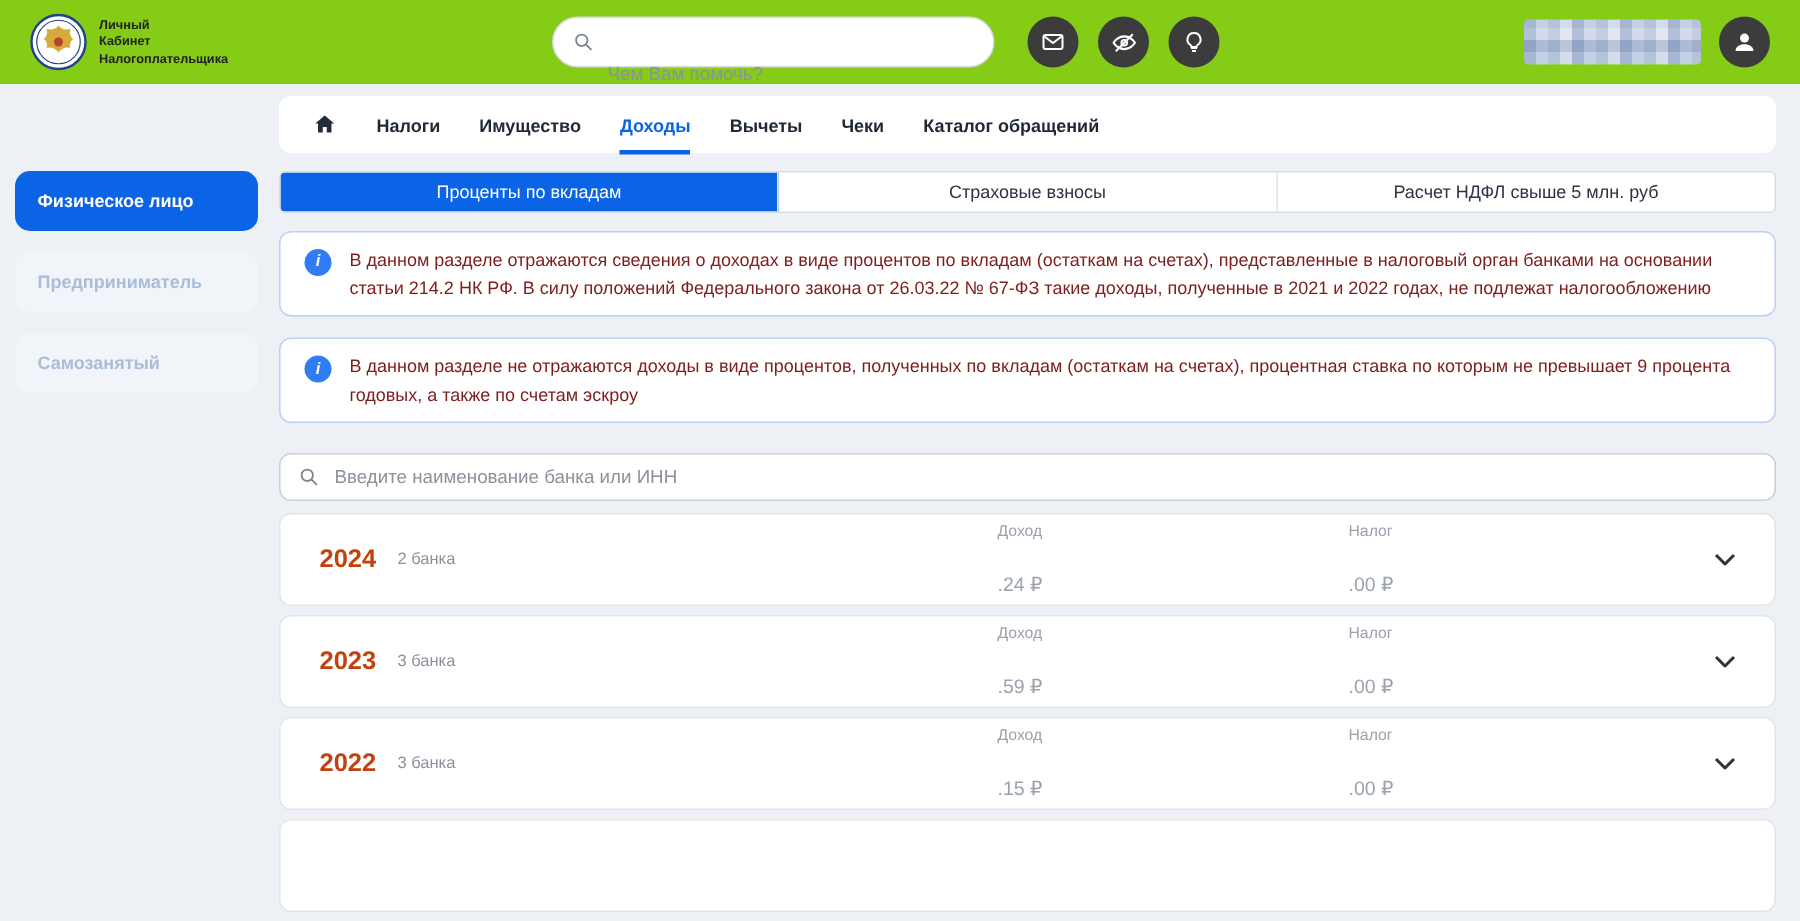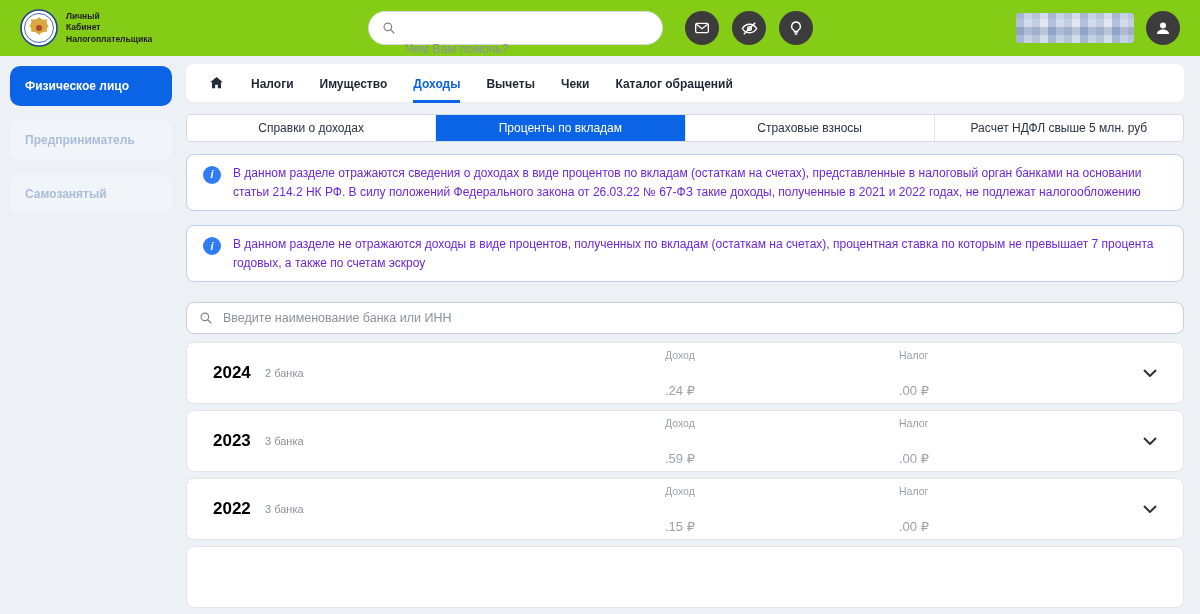--- a/index.html
+++ b/index.html
@@ -26,21 +26,21 @@
     background:
       repeating-linear-gradient(90deg, rgba(137,160,196,.55) 0 8px, rgba(222,229,240,.9) 8px 16px, rgba(176,192,216,.6) 16px 24px, rgba(240,243,248,.9) 24px 32px),
       repeating-linear-gradient(0deg, #dfe6f0 0 8px, #c4cfe0 8px 16px, #eef1f7 16px 24px);
     background-blend-mode:multiply; }
   .avatar { width:34px; height:34px; border-radius:50%; background:#3c3c3c;
     display:flex; align-items:center; justify-content:center; cursor:pointer; }
   
   .sidebar { position:absolute; left:10px; top:66px; width:162px; display:flex; flex-direction:column; gap:14px; }
   .side-btn { height:40px; border-radius:10px; display:flex; align-items:center; padding:0 15px;
     font-size:12px; font-weight:700; color:#a9bdd9; background:#f1f5fa; cursor:pointer; }
-  .side-btn.active { background:#0b63e5; color:#fff; }
+  .side-btn.active { background:#0b63e5; color:#fff;margin-top:48px; }
   
   .main { position:absolute; left:186px; top:64px; width:998px; }
   .nav-card { background:#fff; border-radius:8px; height:38px; display:flex; align-items:center;
     gap:26px; padding:0 22px; margin-bottom:12px; }
   .nav-home { display:flex; align-items:center; cursor:pointer; }
   .nav-item { font-size:12px; font-weight:700; color:#1f2835; padding:13px 0 9px;
     border-bottom:3px solid transparent; cursor:pointer; }
   .nav-item.active { color:#0b63e5; border-bottom-color:#0b63e5; }
   .title-row { display:flex; align-items:center; justify-content:space-between; margin:2px 0 12px; }
   .page-title { font-size:19px; font-weight:700; color:#1a1f27; }
@@ -48,34 +48,34 @@
     padding:0 15px; font-size:12.5px; font-weight:600; display:flex; align-items:center; gap:7px;
     cursor:pointer; font-family:"Liberation Sans","DejaVu Sans",sans-serif; }
   .declare-btn .plus { font-size:15px; font-weight:400; line-height:1; }
   .tabs { display:flex; border:1px solid #d7dce4; border-radius:4px; background:#fff;
     height:28px; margin-bottom:12px; overflow:hidden; }
   .tab { flex:1; display:flex; align-items:center; justify-content:center; font-size:12px;
     color:#2a3442; border-right:1px solid #e2e6ec; cursor:pointer; }
   .tab:last-child { border-right:none; }
   .tab.active { background:#0b63e5; color:#fff; }
   .notice { background:#fff; border:1px solid #bed0f2; border-radius:8px; padding:9px 16px;
-    display:flex; gap:12px; margin-bottom:14px; font-size:12px; line-height:1.55; color:#6d28d9; }
+    display:flex; gap:12px; margin-bottom:14px; font-size:12px; line-height:1.55; color:#7f1d1d; }
   .info-ico { flex:0 0 18px; width:18px; height:18px; border-radius:50%; background:#2f7cf5;
     color:#fff; font-size:11px; font-weight:700; font-style:italic;
     display:flex; align-items:center; justify-content:center; margin-top:2px; }
   .info-ico::after { content:'i'; }
   .bank-search { height:32px; background:#fff; border:1px solid #c9cfd8; border-radius:8px;
     display:flex; align-items:center; gap:10px; padding:0 12px; margin:20px 0 8px; }
   .bank-search input { border:none; outline:none; flex:1; font-size:12.5px; color:#333;
     background:transparent; font-family:"Liberation Sans","DejaVu Sans",sans-serif; }
   
   .year-row { position:relative; background:#fff; border:1px solid #e2e5ea; border-radius:8px;
     height:62px; margin-bottom:6px; cursor:pointer; }
   .year-row .yr { position:absolute; left:26px; top:50%; transform:translateY(-50%);
-    font-size:17px; font-weight:700; color:#000000; }
+    font-size:17px; font-weight:700; color:#c2410c; }
   .year-row .banks { position:absolute; left:78px; top:50%; transform:translateY(-50%);
     font-size:11px; color:#8a919c; }
   .vblock { position:absolute; top:50%; transform:translateY(-50%); }
   .vblock.inc { left:478px; }
   .vblock.tax { left:712px; }
   .vblock .lbl { font-size:10.5px; color:#99a1ac; margin-bottom:3px; }
   .vblock .val { font-size:13px; color:#1a222e;margin-top:22px; }
   .vblock .val .main { font-weight:700; }
   .vblock .val .frac { color:#9aa2ad; font-weight:400; }
   .chev { position:absolute; right:26px; top:50%; transform:translateY(-50%);
@@ -170,38 +170,37 @@
   <div class="nav-item">Вычеты</div>
 
   <div class="nav-item">Чеки</div>
 
   <div class="nav-item">Каталог обращений</div>
 </div>
   </div>
 
 
   <div class="tabs">
-  <div class="tab">Справки о доходах</div>
 
   <div class="tab active">Проценты по вкладам</div>
 
   <div class="tab">Страховые взносы</div>
 
   <div class="tab">Расчет НДФЛ свыше 5 млн. руб</div>
 </div>
 
   <div>
   <div class="notice">
     <span class="info-ico"></span>
     <span>В данном разделе отражаются сведения о доходах в виде процентов по вкладам (остаткам на счетах), представленные в налоговый орган банками на основании статьи 214.2 НК РФ. В силу положений Федерального закона от 26.03.22 № 67-ФЗ такие доходы, полученные в 2021 и 2022 годах, не подлежат налогообложению</span>
   </div>
 
   <div class="notice">
     <span class="info-ico"></span>
-    <span>В данном разделе не отражаются доходы в виде процентов, полученных по вкладам (остаткам на счетах), процентная ставка по которым не превышает 7 процента годовых, а также по счетам эскроу</span>
+    <span>В данном разделе не отражаются доходы в виде процентов, полученных по вкладам (остаткам на счетах), процентная ставка по которым не превышает 9 процента годовых, а также по счетам эскроу</span>
   </div>
 </div>
 
   <div class="bank-search">
     <svg width="14" height="14" viewBox="0 0 24 24">
       <circle cx="10" cy="10" r="6.5" fill="none" stroke="#7b828c" stroke-width="2"></circle>
       <line x1="15" y1="15" x2="21" y2="21" stroke="#7b828c" stroke-width="2"></line>
     </svg>
     <input type="text" placeholder="Введите наименование банка или ИНН" style="">
   </div>

